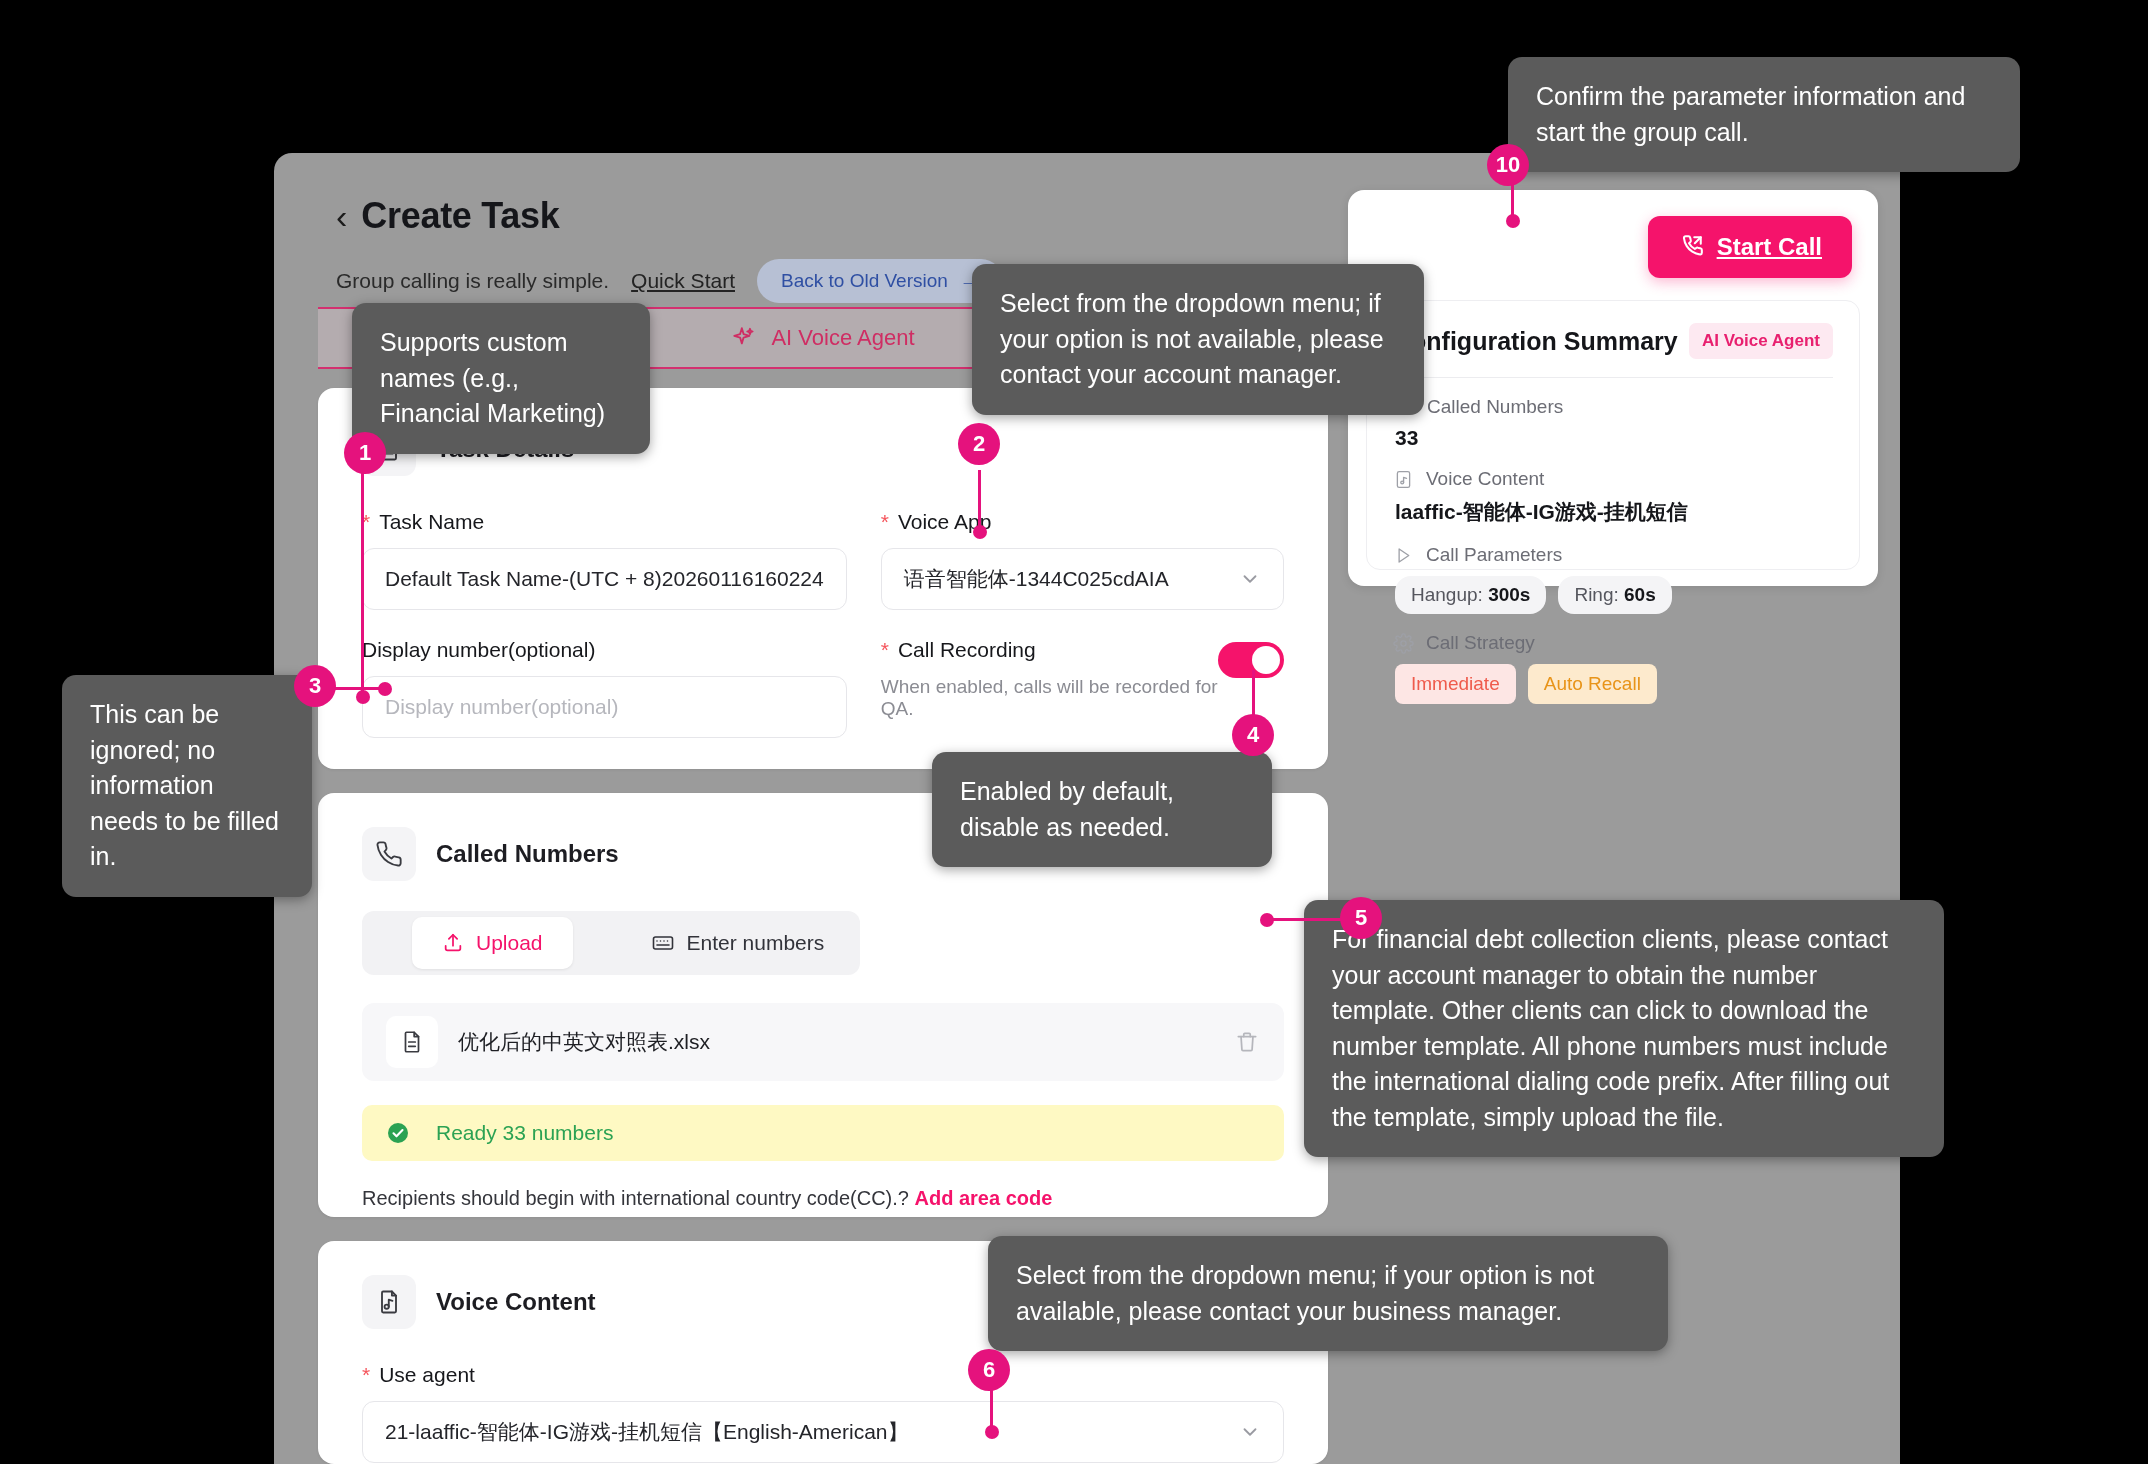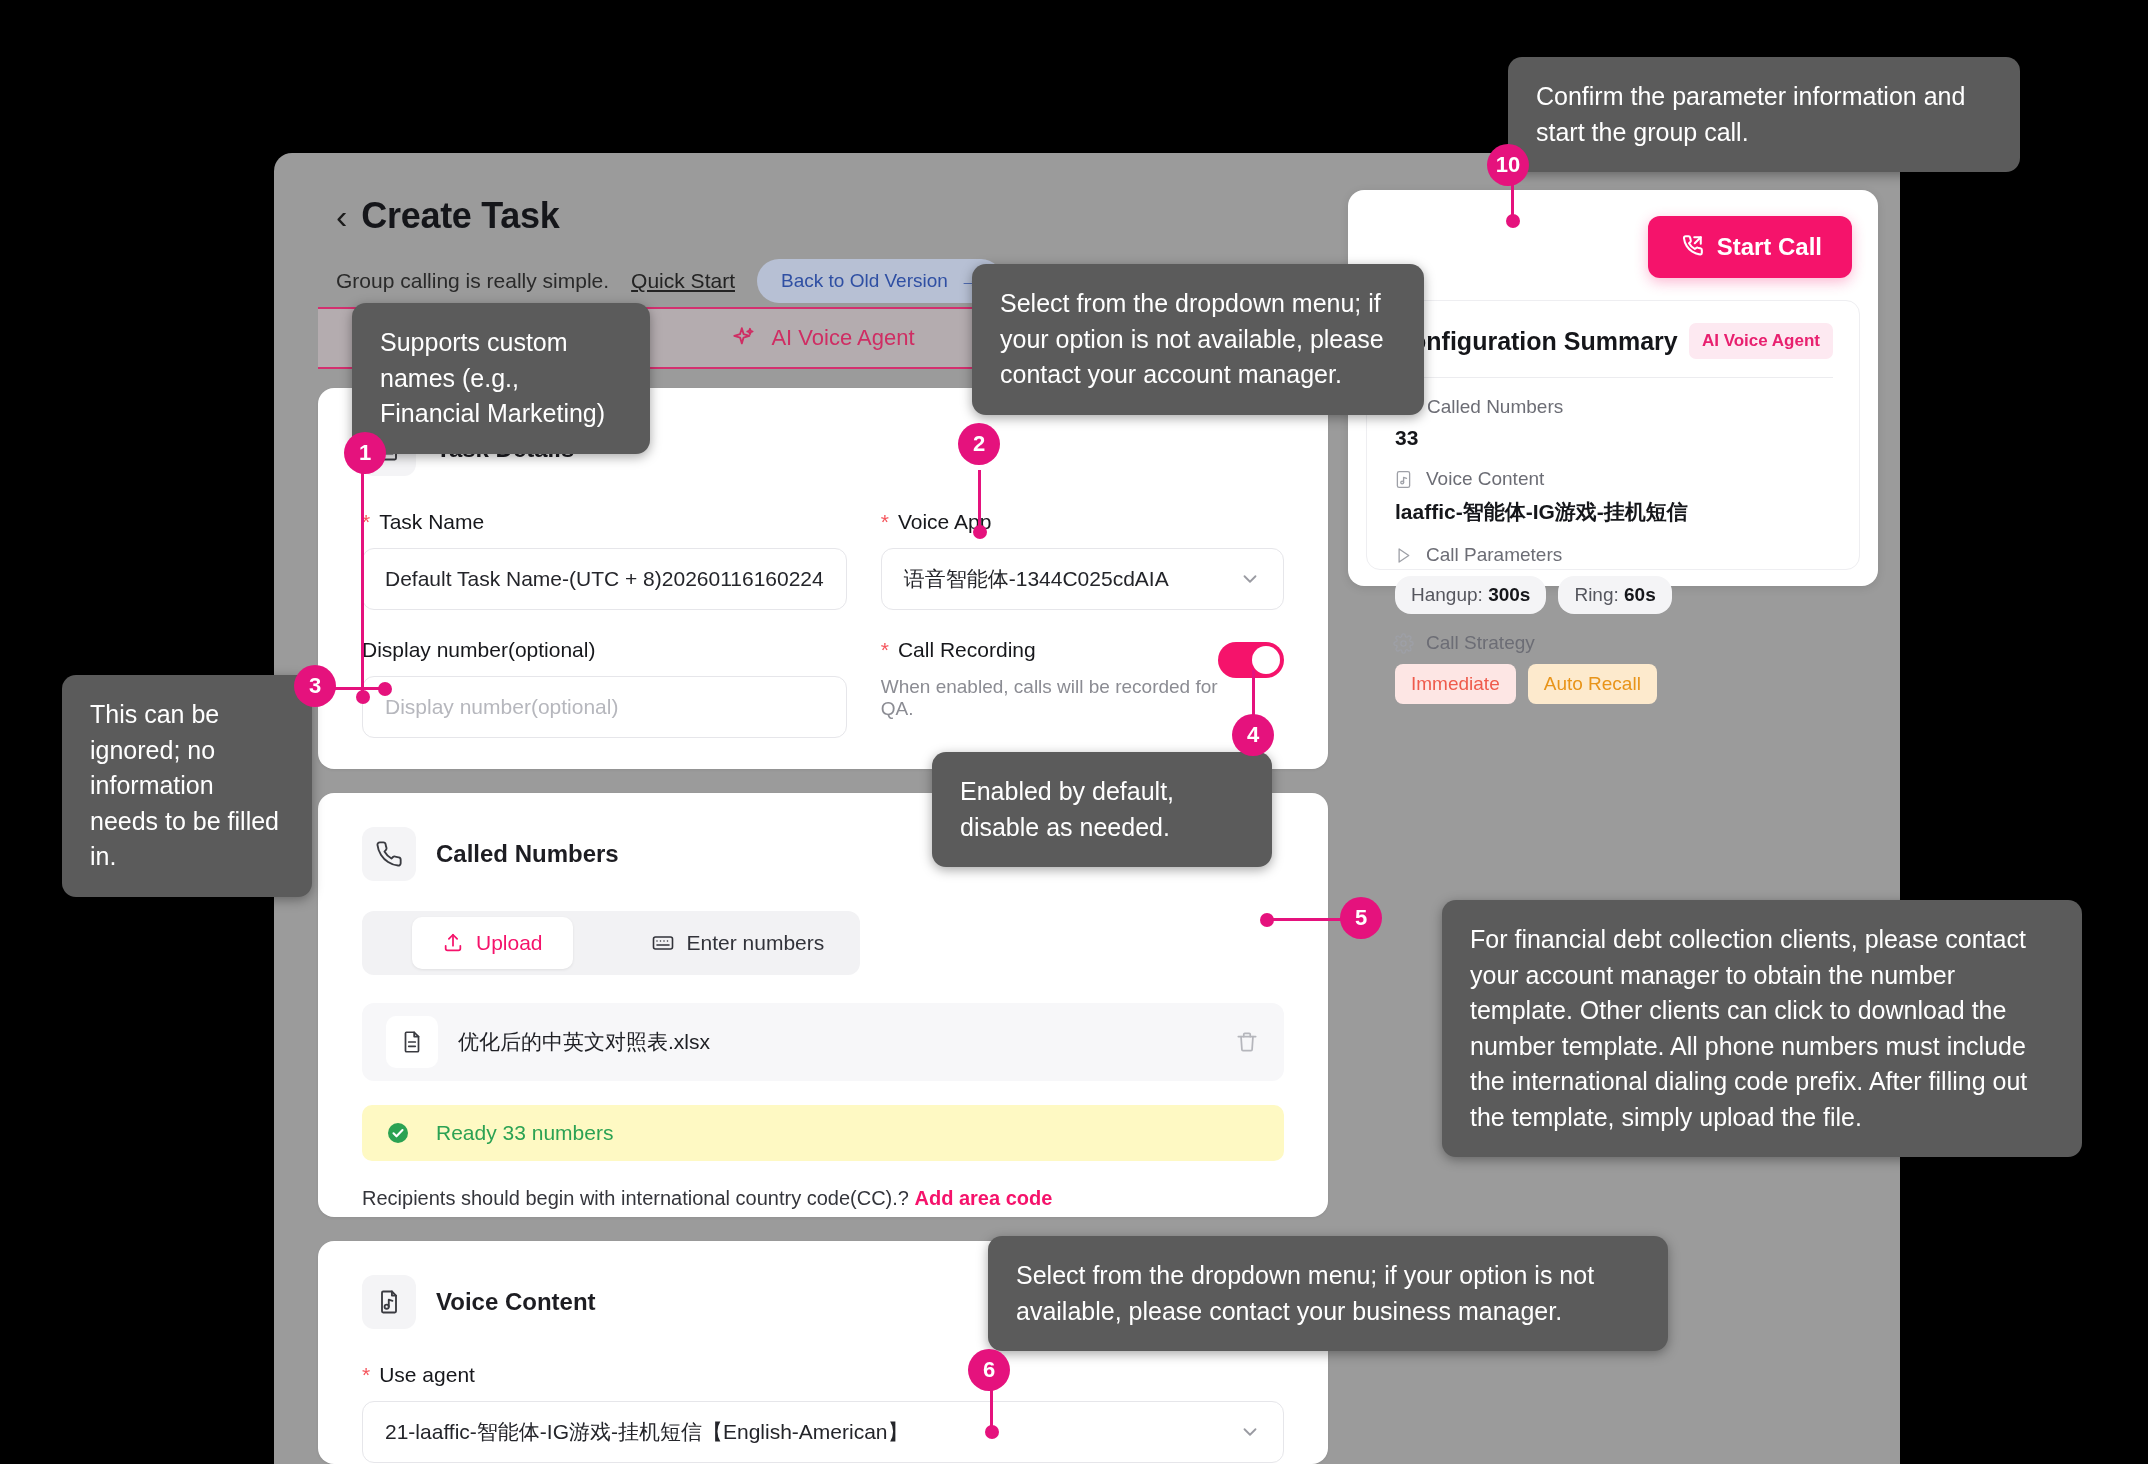--- a/index.html
+++ b/index.html
@@ -120,20 +120,21 @@
     position: absolute; left: 1348px; top: 190px;
     width: 530px; height: 396px; background: #fff; border-radius: 16px;
     box-shadow: 0 2px 10px rgba(0,0,0,0.10);
   }
   .start-call-btn {
     position: absolute; right: 26px; top: 26px;
     background: #f5136b; color: #fff; font-size: 24px; font-weight: 700;
     border-radius: 12px; padding: 17px 30px; display: inline-flex;
     align-items: center; gap: 13px; cursor: pointer;
     box-shadow: 0 4px 14px rgba(245,19,107,0.30);
+    text-decoration: underline;
   }
   .summary-inner {
     position: absolute; left: 18px; right: 18px; top: 110px; bottom: 16px;
     border: 1px solid #eeeef1; border-radius: 14px; padding: 22px 26px;
   }
   .summary-head { display: flex; align-items: center; justify-content: space-between; }
   .summary-title { font-size: 25px; font-weight: 700; color: #15161a; }
   .badge-ai {
     background: #fde9f1; color: #e8206f; font-size: 17px; font-weight: 700;
     border-radius: 7px; padding: 8px 13px;
@@ -468,21 +469,21 @@
 <div class="callout" style="left:62px; top:675px; width:250px;">
   <span>This can be ignored; no information needs to be filled in.</span>
 </div>
 <div class="badge-num" style="left:294px; top:665px;">3</div>
 
 <div class="callout" style="left:932px; top:752px; width:340px;">
   <span>Enabled by default, disable as needed.</span>
 </div>
 <div class="badge-num" style="left:1232px; top:714px;">4</div>
 
-<div class="callout" style="left:1442px; top:900px; width:640px;">
+<div class="callout" style="left:1304px; top:900px; width:640px;">
   <span>For financial debt collection clients, please contact your account manager to obtain the number template. Other clients can click to download the number template. All phone numbers must include the international dialing code prefix. After filling out the template, simply upload the file.</span>
 </div>
 <div class="badge-num" style="left:1340px; top:897px;">5</div>
 
 <div class="callout" style="left:988px; top:1236px; width:680px;">
   <span>Select from the dropdown menu; if your option is not available, please contact your business manager.</span>
 </div>
 <div class="badge-num" style="left:968px; top:1349px;">6</div>
 
 <div class="callout" style="left:1508px; top:57px; width:512px;">

